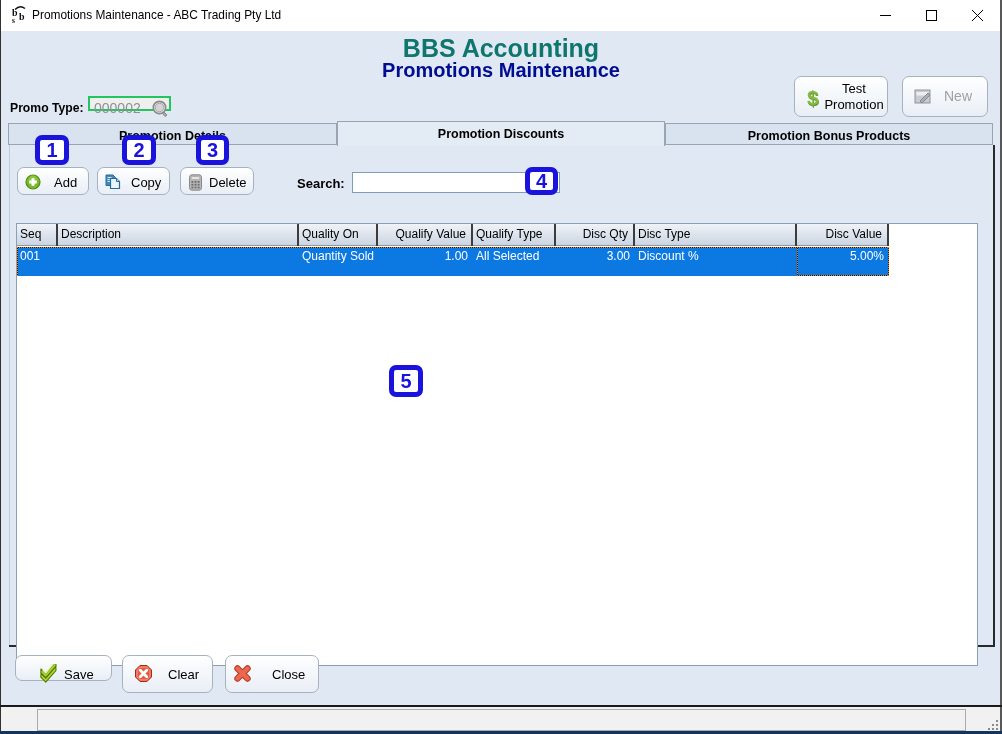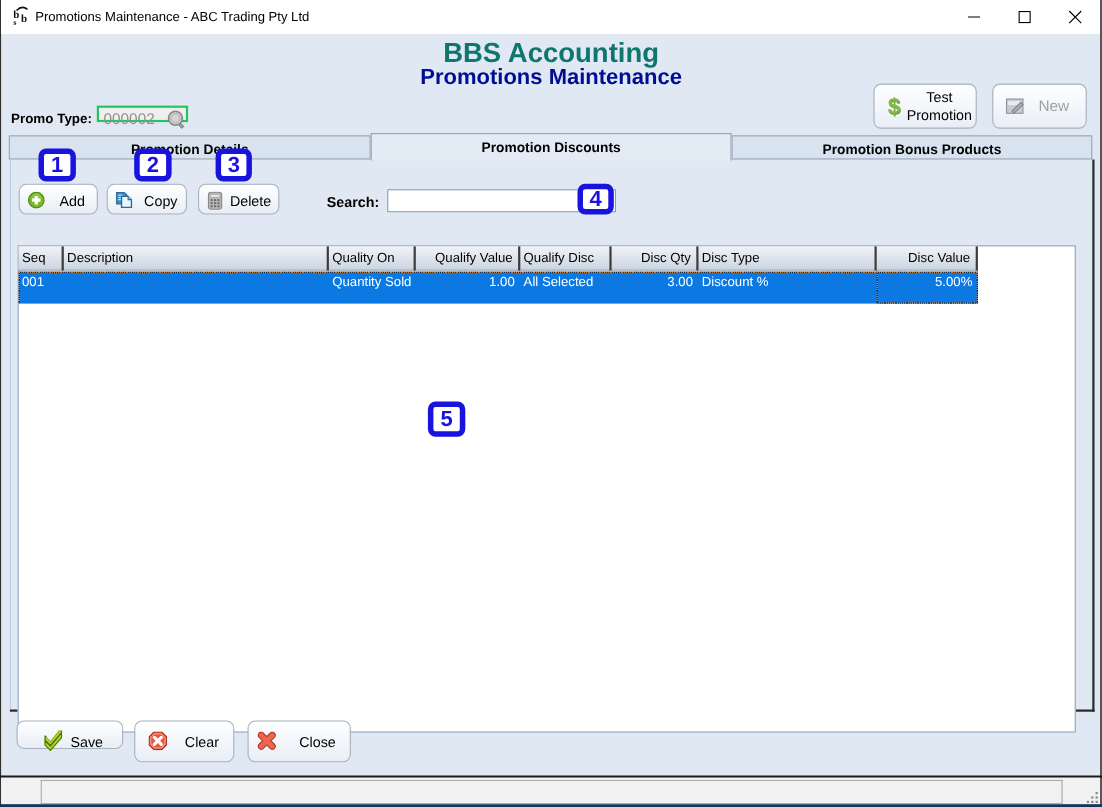--- a/index.html
+++ b/index.html
@@ -181,21 +181,21 @@
   </div>
   <div class="abs" id="search-label">Search:</div>
   <div class="abs" id="search-input"></div>
 
   <div class="abs" id="grid">
     <div id="gheader">
       <div class="hc" style="left:0;width:41px">Seq</div>
       <div class="hc" style="left:41px;width:241px">Description</div>
       <div class="hc" style="left:282px;width:79px">Quality On</div>
       <div class="hc r" style="left:361px;width:95px">Qualify Value</div>
-      <div class="hc" style="left:456px;width:83px">Qualify Disc</div>
+      <div class="hc" style="left:456px;width:83px">Qualify Type</div>
       <div class="hc r" style="left:539px;width:79px">Disc Qty</div>
       <div class="hc" style="left:618px;width:162px">Disc Type</div>
       <div class="hc r" style="left:780px;width:92px">Disc Value</div>
     </div>
     <div id="grow">
       <div class="rc" style="left:0;width:41px">001</div>
       <div class="rc" style="left:282px;width:79px">Quantity Sold</div>
       <div class="rc r" style="left:361px;width:95px">1.00</div>
       <div class="rc" style="left:456px;width:83px">All Selected</div>
       <div class="rc r" style="left:539px;width:79px">3.00</div>

